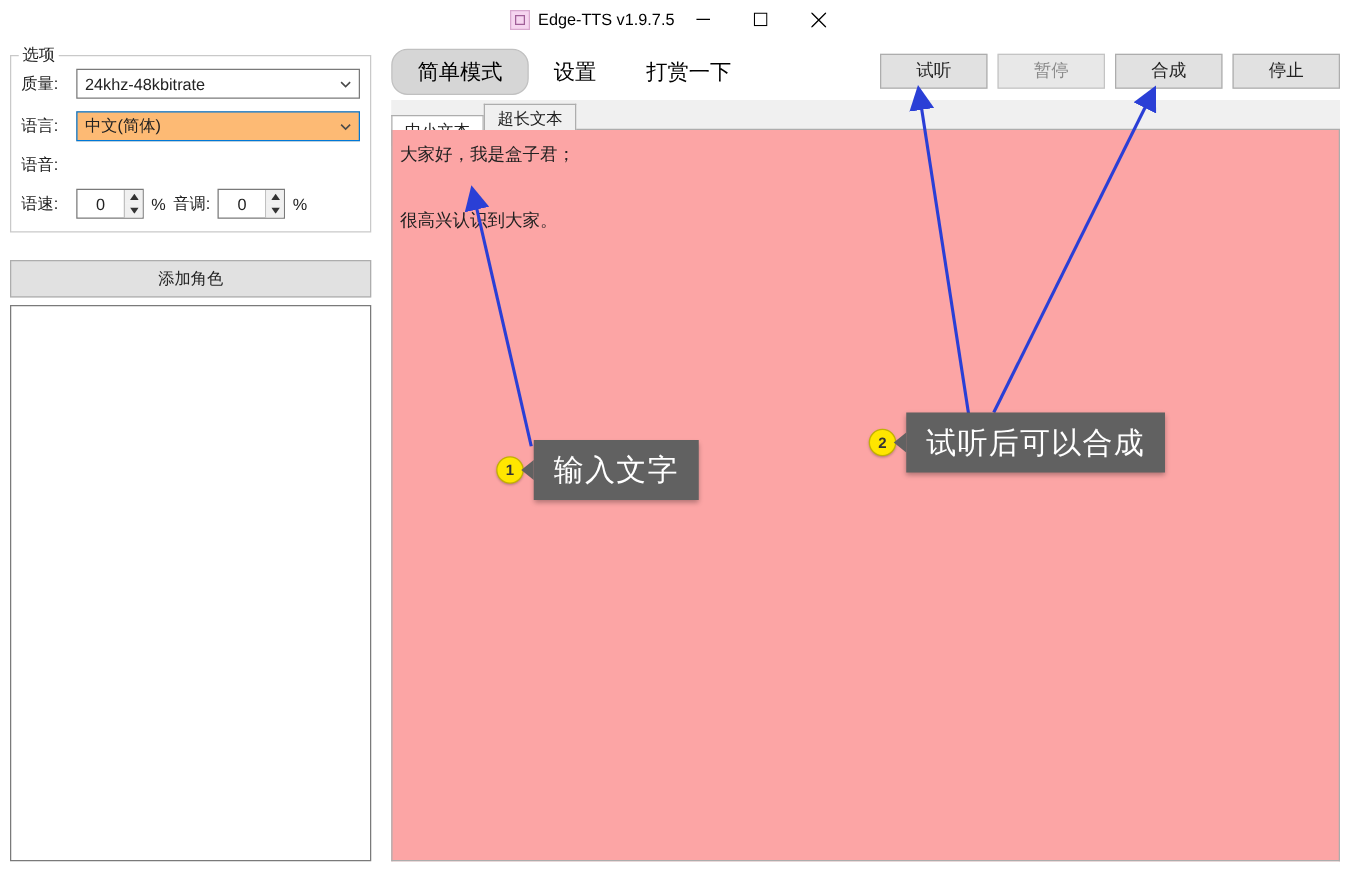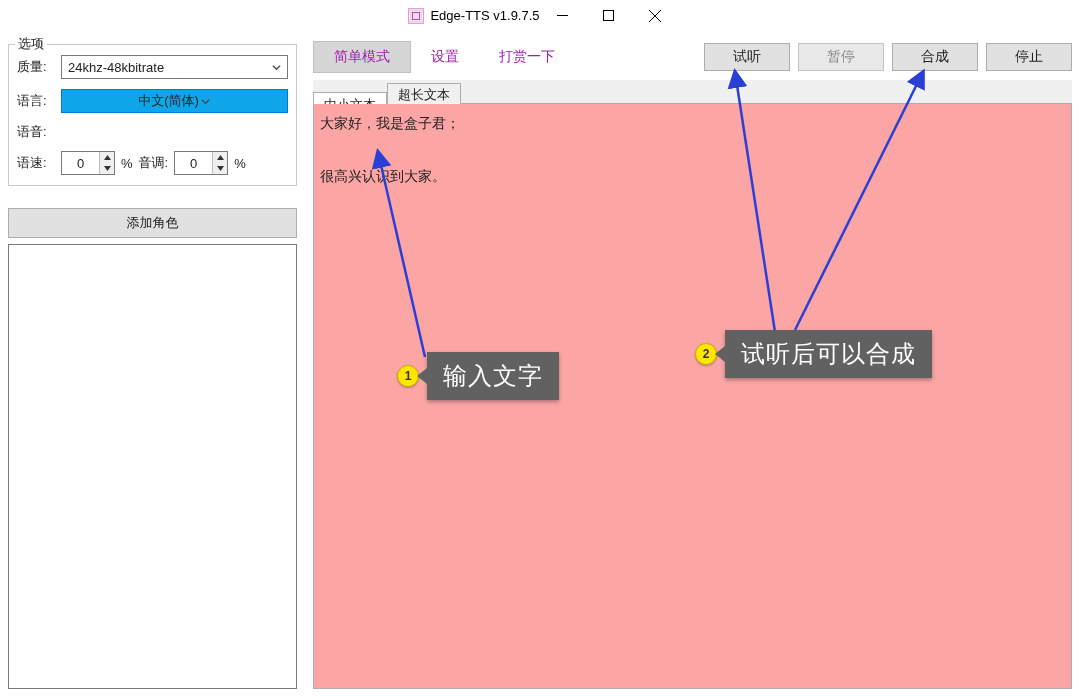--- a/index.html
+++ b/index.html
@@ -94,22 +94,21 @@
     flex: 1;
     height: 24px;
     border: 1px solid #7a7a7a;
     background: #ffffff;
     display: flex; align-items: center; justify-content: space-between;
     padding: 0 4px 0 6px;
     font-size: 13px;
   }
   .combo.highlight {
     border: 1px solid #0078d7;
-    background: #0ea5e9;
-    justify-content: center;
+    background: #fdba74;
   }
   .combo .chev {
     width: 14px;
     display: flex; align-items: center; justify-content: center;
   }
   .combo .chev svg { width: 9px; height: 9px; stroke: #4a4a4a; stroke-width: 1.4; fill: none; }
 
   .speed-row .form-label { min-width: 38px; }
   .spin {
     width: 54px; height: 24px;
@@ -161,23 +160,24 @@
   }
 
   .main-toolbar {
     display: flex;
     align-items: center;
     height: 34px;
     padding-left: 8px;
   }
   .mt-tab, .mt-link {
     padding: 6px 20px;
-    font-size: 14px;
-    color: #a21caf;
+    font-size: 17px;
+    color: #000000;
     text-align: center;
+    border-radius: 13px;
   }
   .mt-tab.active {
     background: #d6d6d6;
     border: 1px solid #c0c0c0;
   }
   .mt-spacer { flex: 1; }
   .mt-btn {
     width: 86px;
     height: 28px;
     border: 1px solid #adadad;

